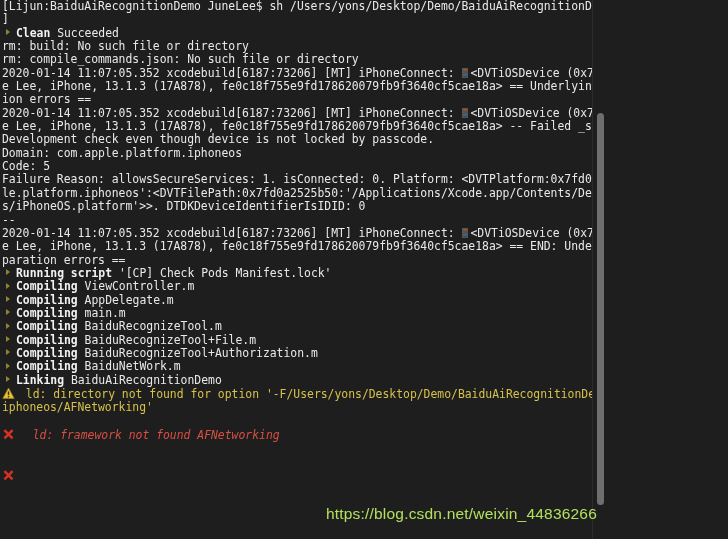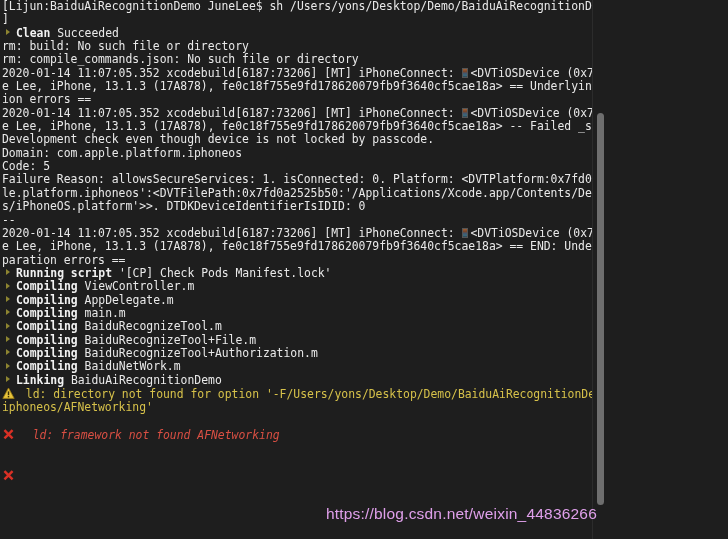--- a/index.html
+++ b/index.html
@@ -107,21 +107,21 @@
     border-radius: 3.5px;
   }
 
   
   #watermark {
     position: absolute;
     right: 8px;
     top: 505px;
     font-family: "Liberation Sans", sans-serif;
     font-size: 15.5px;
-    color: #f0abfc;
+    color: #bef264;
     opacity: 0.92;
     letter-spacing: 0.2px;
     white-space: nowrap;
   }
 </style>
 </head>
 <body>
 
 <div id="terminal">
 

